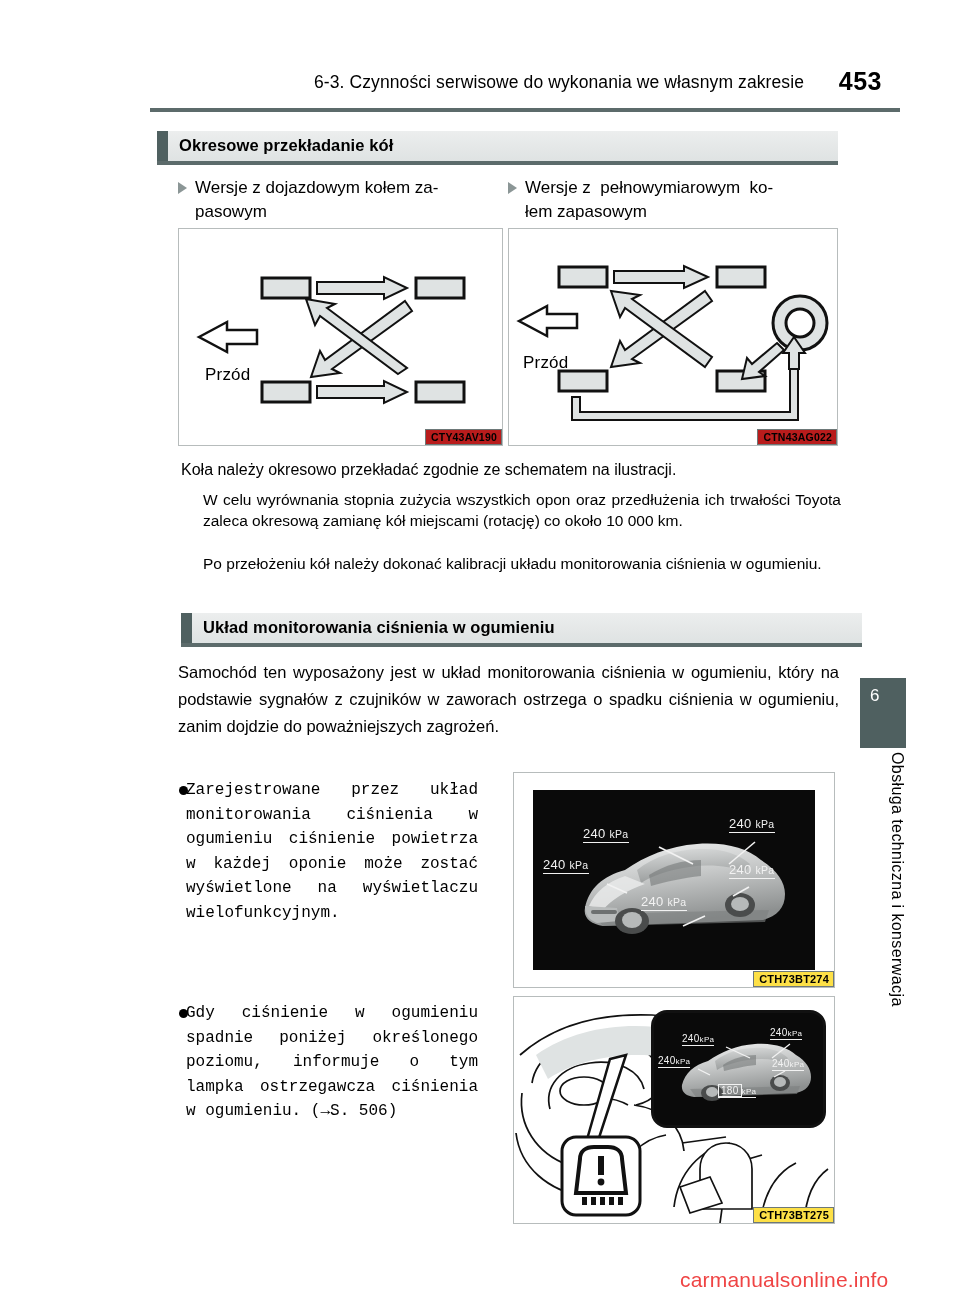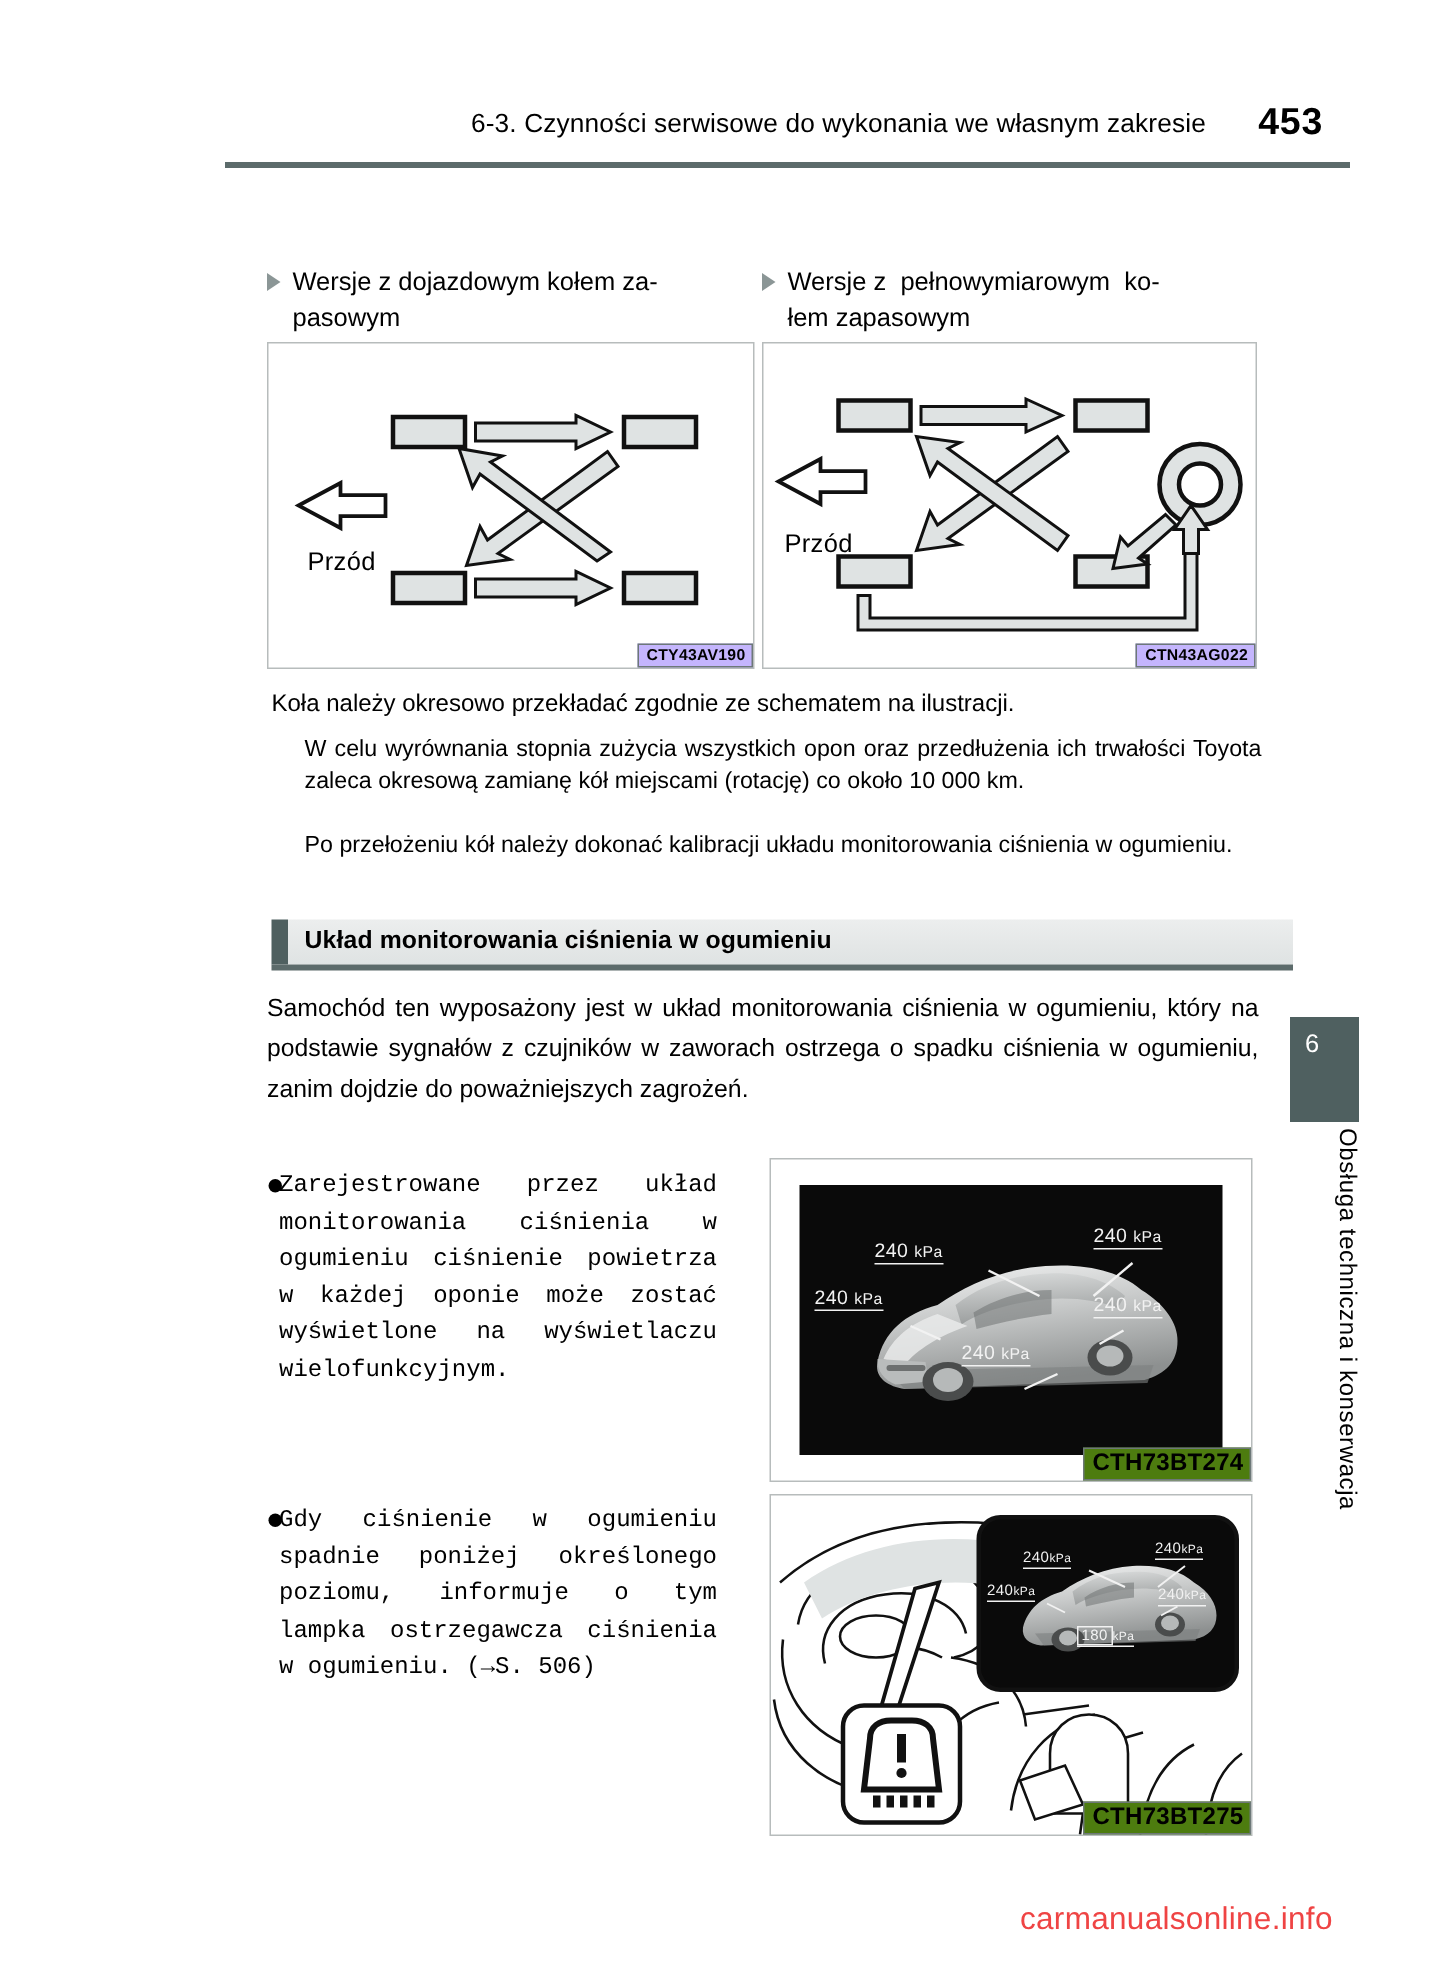--- a/index.html
+++ b/index.html
@@ -57,21 +57,21 @@
   }
   .tri-item .txt { display: block; margin-left: 17px; }
 
   
   .diag {
     position: absolute; background: #fff; border: 1px solid #b7bcbc;
   }
   .diag .code {
     position: absolute; right: 0px; bottom: 0px;
     font-size: 10.5px; font-weight: bold; letter-spacing: .2px;
-    background: #c4b5fd; border: 1px solid #6d7878; padding: 1px 4px 1px 5px;
+    background: #b91c1c; border: 1px solid #6d7878; padding: 1px 4px 1px 5px;
     font-family: "Liberation Sans", sans-serif;
   }
   .front-label {
     position: absolute; font-size: 17px; letter-spacing: .2px;
   }
 
   
   .para { position: absolute; font-size: 15.5px; line-height: 21px; }
   .para.justall { text-align: justify; text-align-last: left; }
 
@@ -83,22 +83,22 @@
   }
   .dot-item .txt {
     display: block; margin-left: 8px;
     text-align: justify; text-align-last: left; font-family: Liberation Mono, monospace;
   }
 
   
   .photo { position: absolute; border: 1px solid #b7bcbc; background: #fff; }
   .photo .code {
     position: absolute; right: 0px; bottom: 0px;
-    font-size: 16px; font-weight: bold; letter-spacing: .2px;
-    background: #4d7c0f; border: 1px solid #6d7878; padding: 1px 4px 1px 5px;
+    font-size: 11px; font-weight: bold; letter-spacing: .2px;
+    background: #fde047; border: 1px solid #6d7878; padding: 1px 4px 1px 5px;
   }
   .screen { position: absolute; background: #0a0a0a; }
   .kpa {
     position: absolute; color: #f2f2f2; font-size: 13px; white-space: nowrap;
     border-bottom: 1.5px solid #f2f2f2; padding-bottom: 1px; letter-spacing: .3px;
   }
   .kpa .u { font-size: 10.5px; }
   .kpa.sm { font-size: 10px; border-bottom-width: 1.2px; }
   .kpa.sm .u { font-size: 8px; }
 
@@ -130,20 +130,26 @@
 <body>
 
 <div class="page">
 
   <div class="hdr">
     <div class="hdr-title">6-3. Czynności serwisowe do wykonania we własnym zakresie</div>
     <div class="hdr-page">453</div>
   </div>
   <div class="hdr-rule"></div>
 
+  <div class="sec-bar" style="top:131px;">
+    <div class="tab"></div>
+    <div class="fill"></div>
+    <div class="underline"></div>
+    <div class="label">Okresowe przekładanie kół</div>
+  </div>
 
   <div class="tri-item" style="left:508px; top:176px; width:330px;">
     <span class="tri"></span>
     <span class="txt">Wersje z&nbsp; pełnowymiarowym&nbsp; ko-<br>łem zapasowym</span>
   </div>
   <div class="tri-item" style="left:178px; top:176px; width:320px;">
     <span class="tri"></span>
     <span class="txt">Wersje z dojazdowym kołem za-<br>pasowym</span>
   </div>
 

